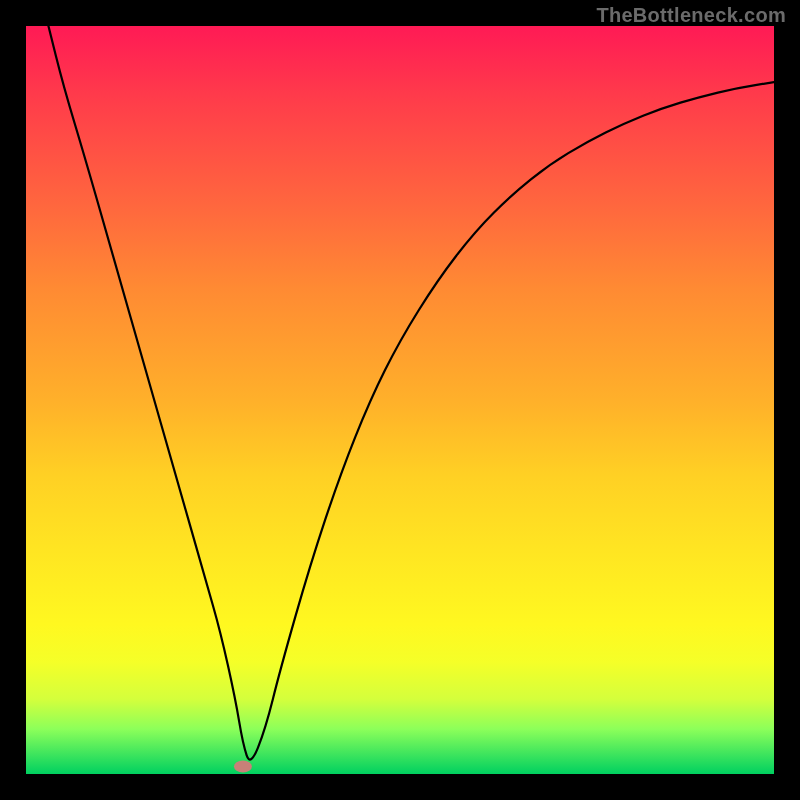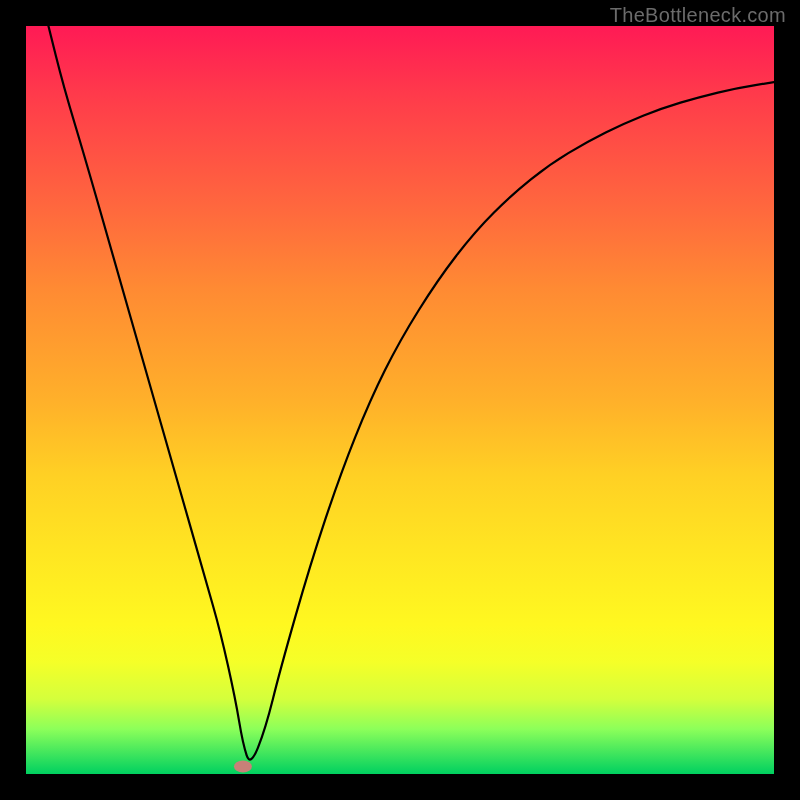--- a/index.html
+++ b/index.html
@@ -57,21 +57,21 @@
     height: 100%;
   }
   .watermark {
     position: absolute;
     top: 4px;
     right: 14px;
     color: #6b6b6b;
     font-size: 20px;
     letter-spacing: 0.3px;
     user-select: none;
-    font-weight: 400;
+    font-weight: 700;
   }
 </style>
 </head>
 <body>
 
 <div class="outer">
   <div class="watermark">TheBottleneck.com</div>
 
   <div class="plot-wrap">
     <div class="plot-area">

